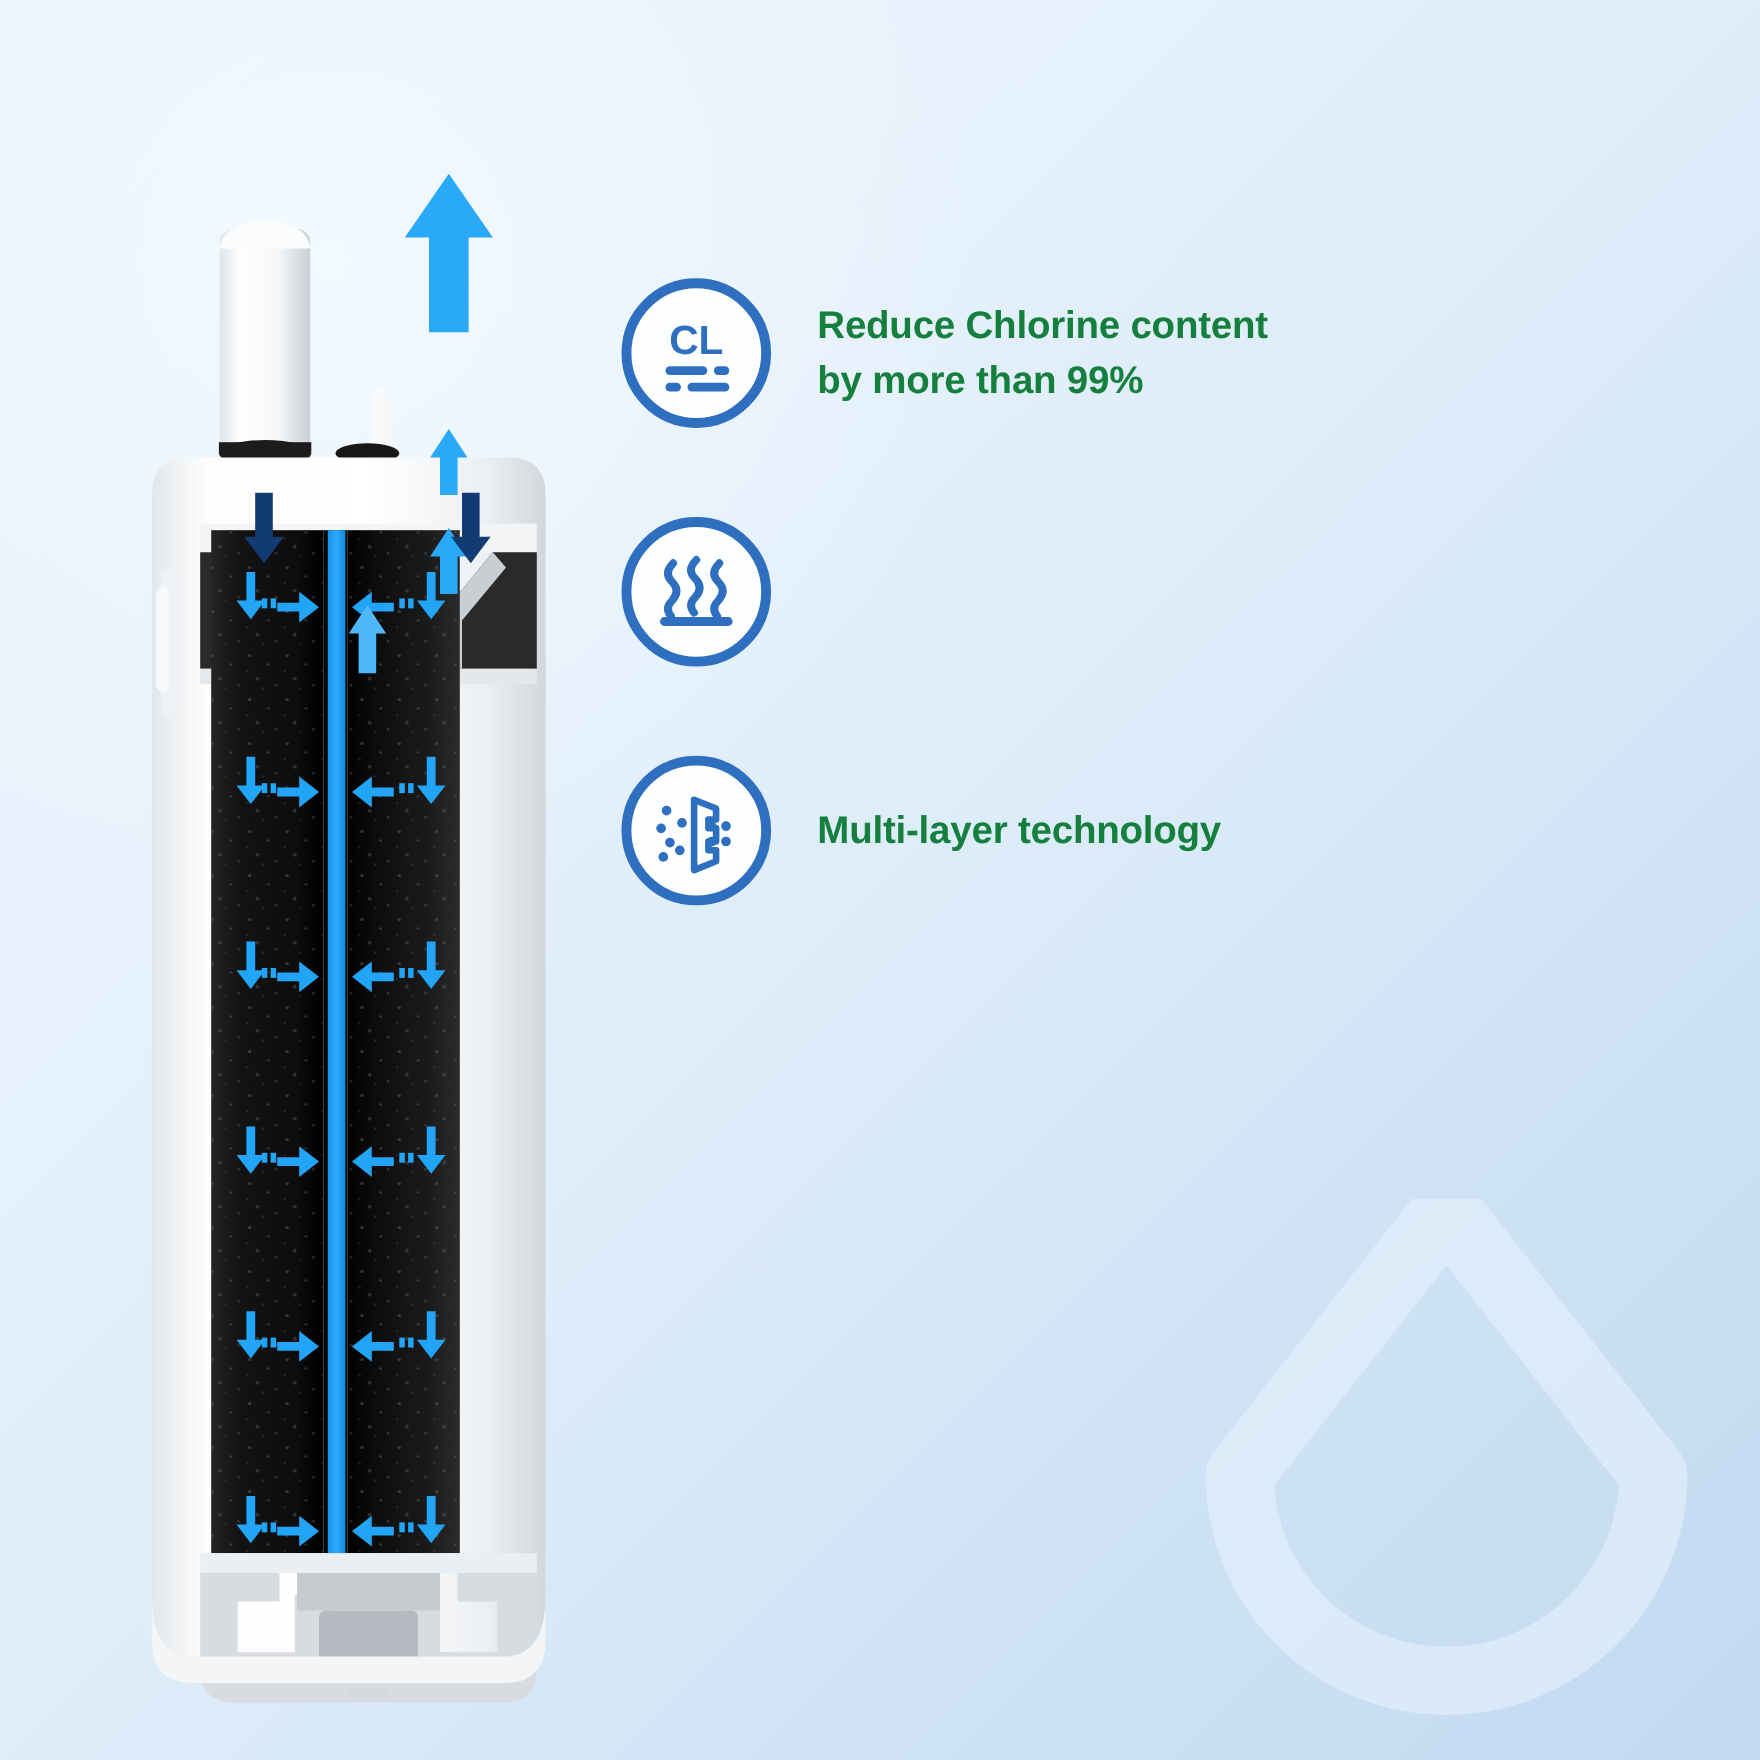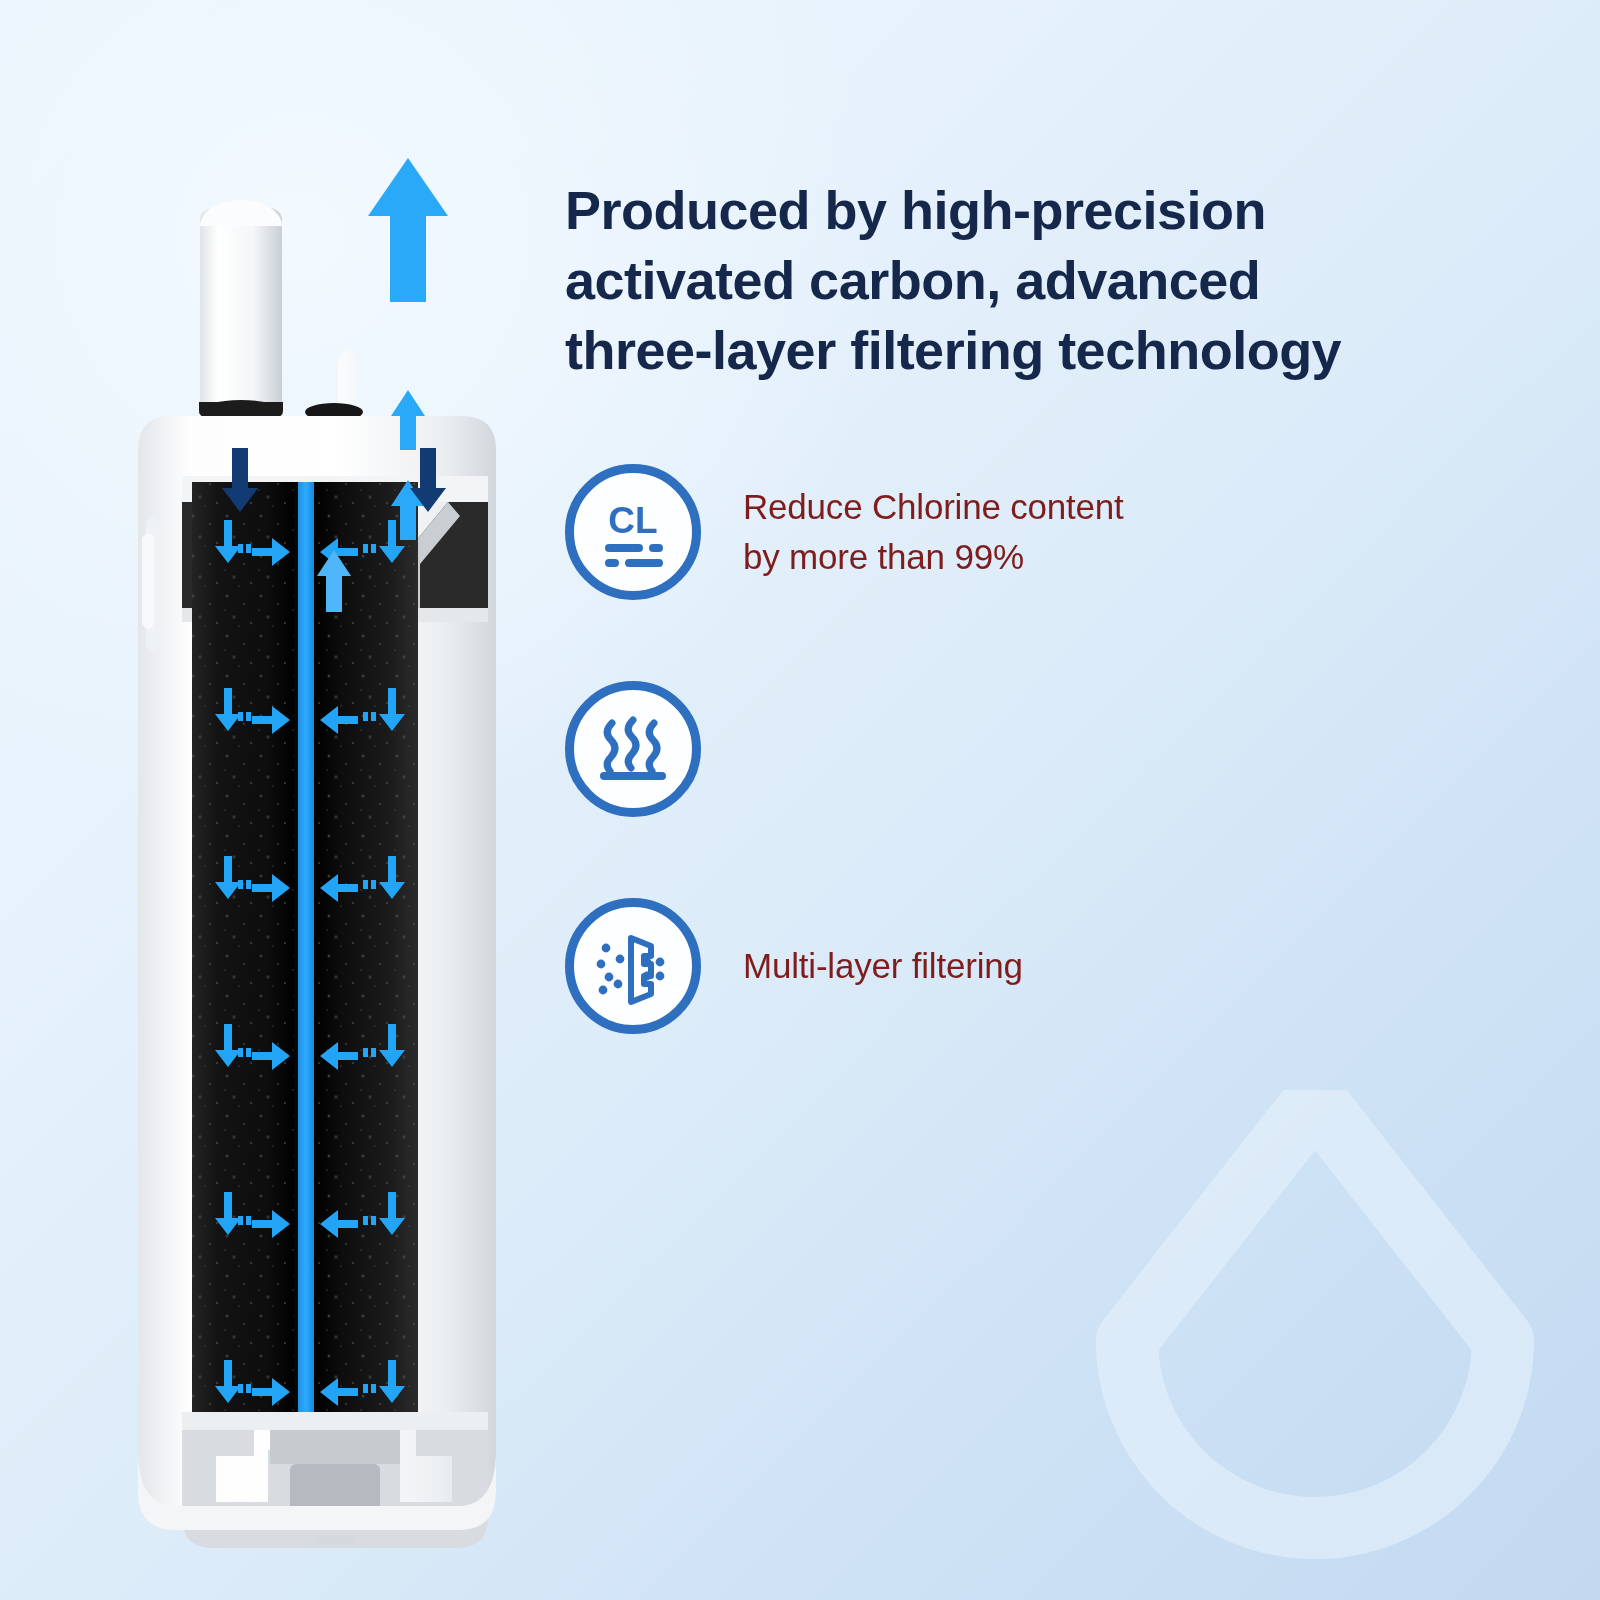--- a/index.html
+++ b/index.html
@@ -71,23 +71,24 @@
     flex:0 0 auto;
     width:136px; height:136px;
     border-radius:50%;
     background:#fdfeff;
     border:9px solid #2f6fc0;
     display:flex; align-items:center; justify-content:center;
   }
   .feature-text {
     font-size:35px;
     line-height:1.42;
-    color:#7f1d1d;
+    color:#15803d;
     letter-spacing:-.2px;
     white-space:pre-line;
+    font-weight:bold;
   }
 </style>
 </head>
 <body>
 
 <div id="bg"></div>
 <div id="bg-glow"></div>
 
 <svg id="droplet" viewBox="0 0 480 530">
   <path d="M240 10 L428 250 a188 188 0 1 1 -376 0 Z" fill="none" stroke="#eaf4fe" stroke-width="62" stroke-linejoin="round"></path>
@@ -278,23 +279,20 @@
     </g>
 
     <g fill="#123b73">
       <path d="M112 298 h16 v40 h10 l-18 24 l-18 -24 h10 Z"></path>
       <path d="M300 298 h16 v40 h10 l-18 24 l-18 -24 h10 Z"></path>
     </g>
   </svg>
 
   <div id="content">
 
-    <h1 id="headline">Produced by high-precision
-activated carbon, advanced
-three-layer filtering technology</h1>
 
     <div id="features">
 
       <div class="feature">
         <div class="feature-icon">
           <svg width="96" height="96" viewBox="0 0 96 96">
             <text x="48" y="49" text-anchor="middle" font-family="Liberation Sans, sans-serif" font-size="37" font-weight="700" fill="#2f6fc0">CL</text>
             <rect x="20" y="60" width="38" height="8" rx="4" fill="#2f6fc0"></rect>
             <rect x="64" y="60" width="14" height="8" rx="4" fill="#2f6fc0"></rect>
             <rect x="20" y="75" width="14" height="8" rx="4" fill="#2f6fc0"></rect>
@@ -327,19 +325,19 @@
               <circle cx="35" cy="41" r="4.4"></circle>
               <circle cx="33" cy="66" r="4.4"></circle>
               <circle cx="62" cy="44" r="4.4"></circle>
               <circle cx="75" cy="44" r="4.4"></circle>
               <circle cx="62" cy="58" r="4.4"></circle>
               <circle cx="75" cy="58" r="4.4"></circle>
             </g>
             <path d="M46 20 L66 28 v10 h-7 v8 h7 v12 h-7 v8 h7 v10 L46 84 Z" fill="none" stroke="#2f6fc0" stroke-width="6" stroke-linejoin="round"></path>
           </svg>
         </div>
-        <div class="feature-text">Multi-layer filtering</div>
+        <div class="feature-text">Multi-layer technology</div>
       </div>
 
 
     </div>
   </div>
 </div>
 
 </body></html>

